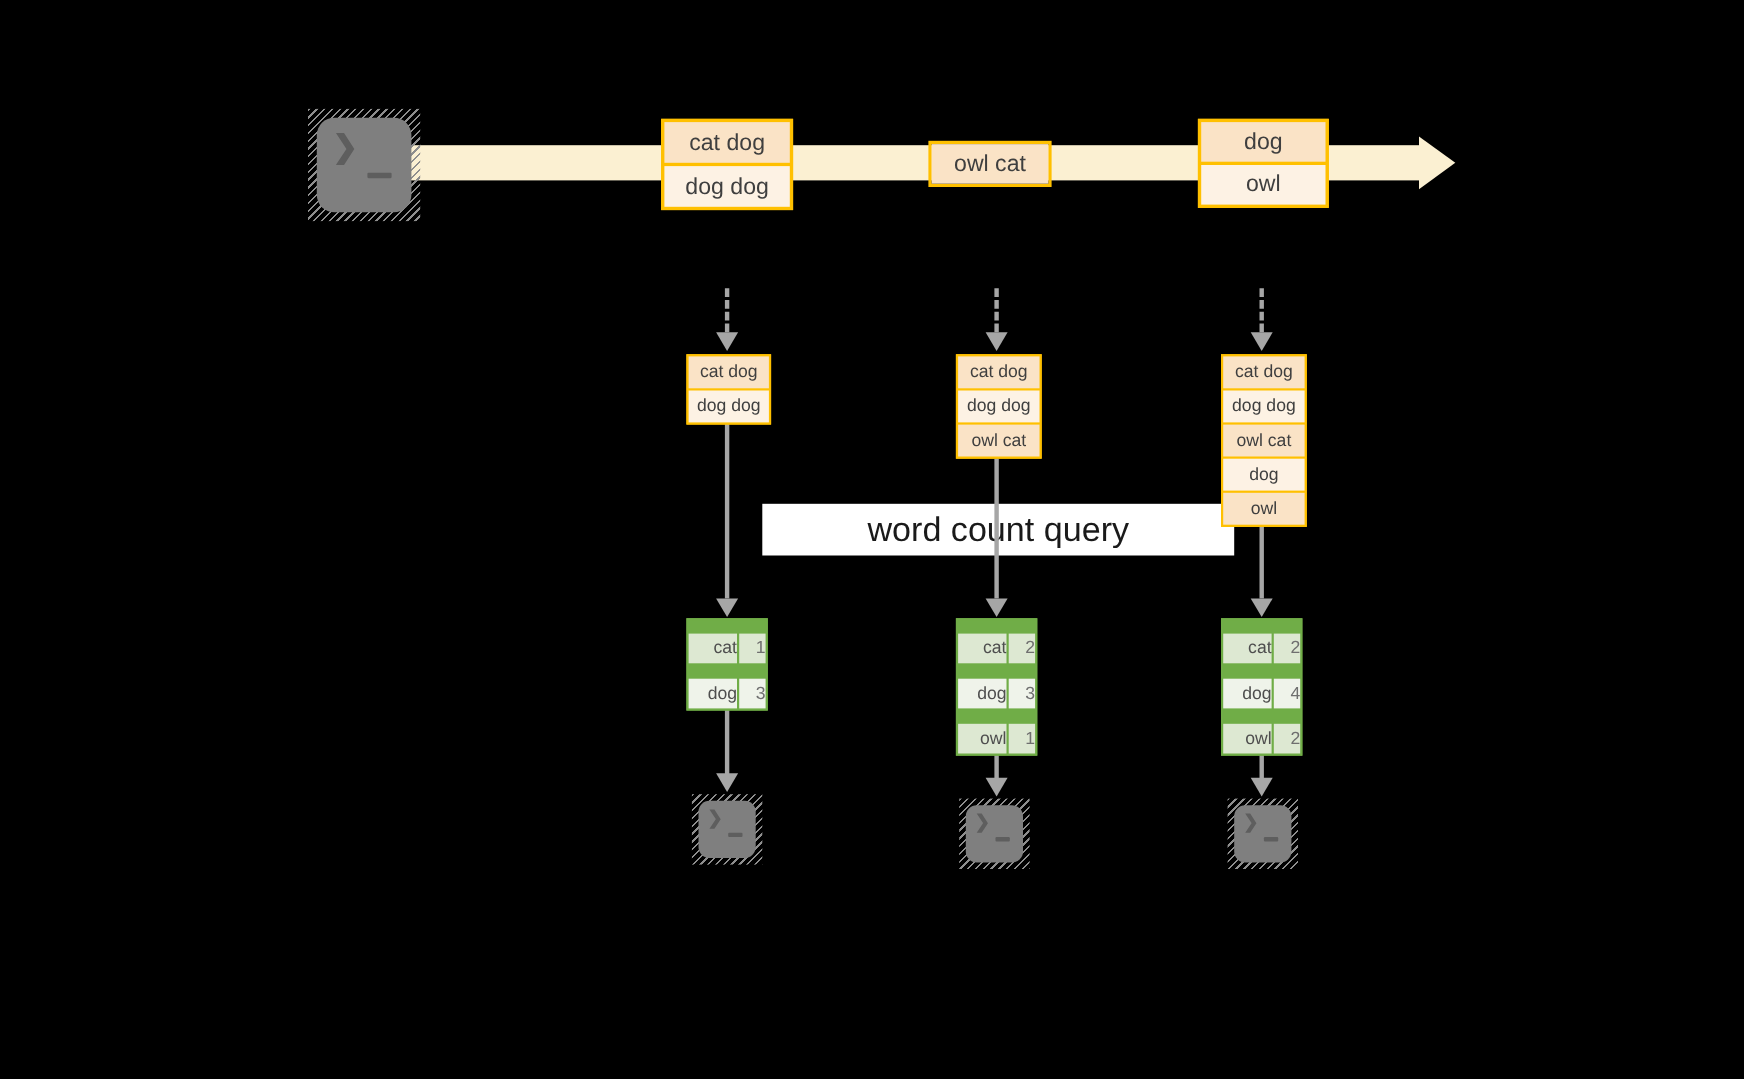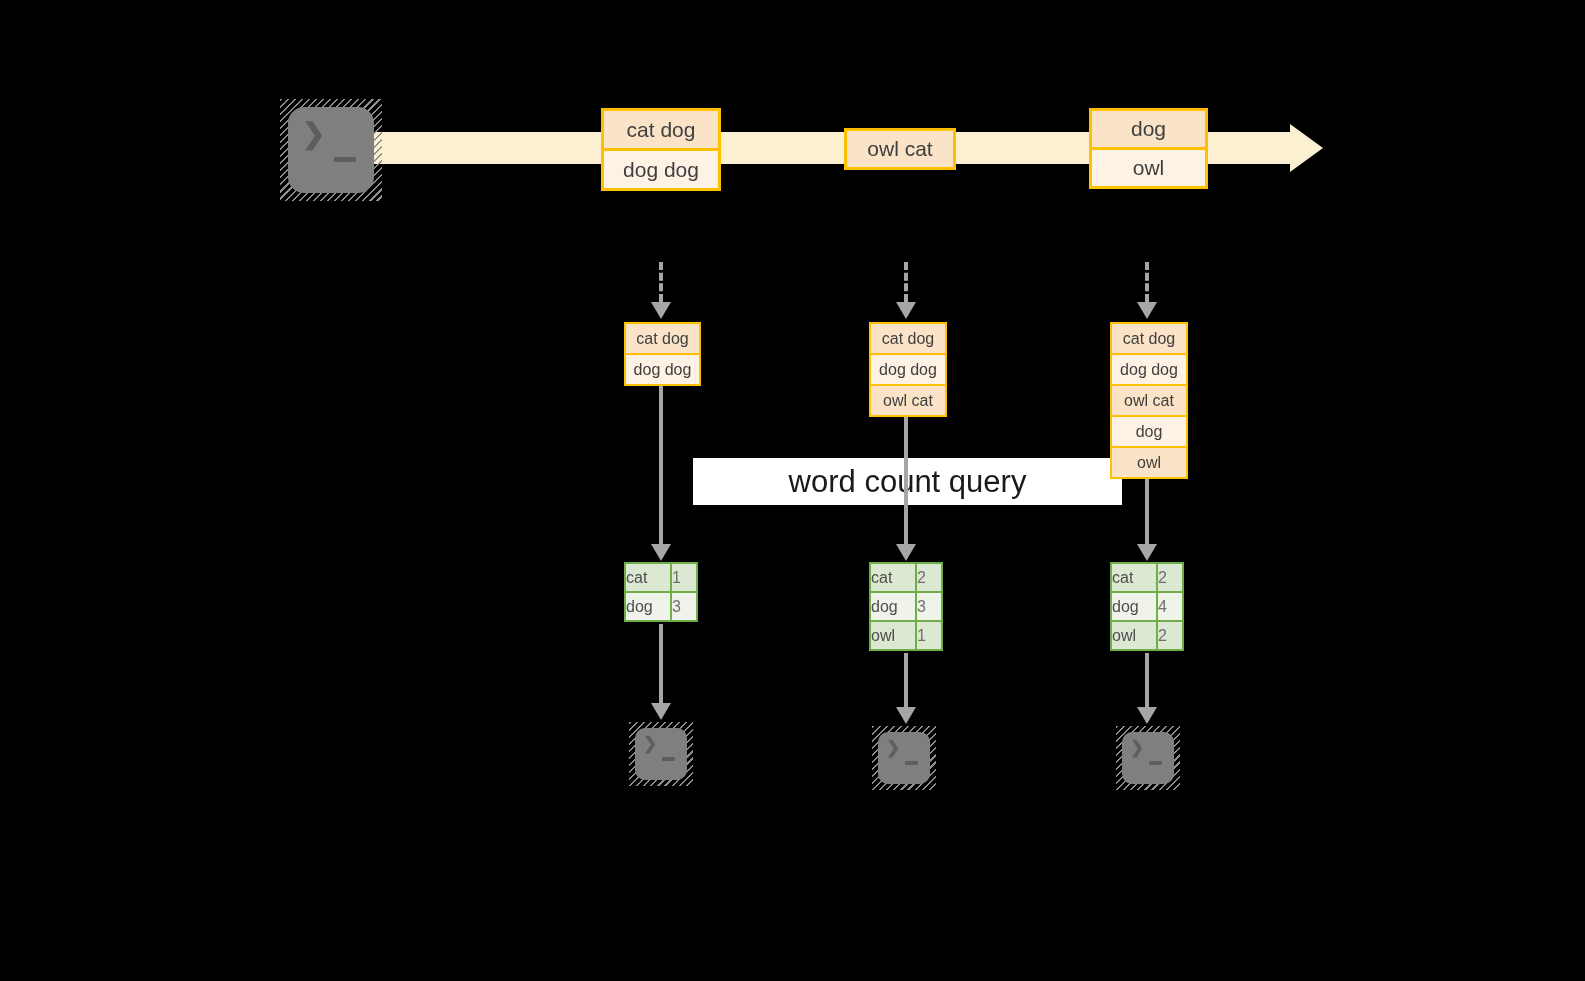--- a/index.html
+++ b/index.html
@@ -39,22 +39,22 @@
   .ostack1 { left:624px; top:322px; width:73px; }
   .ostack2 { left:869px; top:322px; width:74px; }
   .ostack3 { left:1110px; top:322px; width:74px; }
   
   .banner { position:absolute; left:693px; top:458px; width:429px; height:47px;
             background:#FFFFFF; z-index:3; text-align:center; line-height:47px;
             font-size:31px; color:#1a1a1a; }
   
   .gtable { position:absolute; background:#70AD47; border:2px solid #70AD47; z-index:5;
             display:grid; grid-template-columns:44px 24px; gap:2px; }
-  .gcell { background:#DDE8D2; height:27px; line-height:27px; text-align:left;
-           font-size:16px; color:#4e4e4e; }
+  .gcell { background:#DDE8D2; height:27px; line-height:27px; text-align:right;
+           font-size:16px; color:#4e4e4e;margin-top:12px; }
   .gcell.num { color:#6f6f6f; }
   .gtable .gcell:nth-child(4n+3), .gtable .gcell:nth-child(4n+4) { background:#EFF3EA; }
   .gtable1 { left:624px; top:562px; }
   .gtable2 { left:869px; top:562px; }
   .gtable3 { left:1110px; top:562px; }
   
   .terminal { position:absolute; z-index:5;
       background:repeating-linear-gradient(135deg, #8e8e8e 0 1.5px, transparent 1.5px 5px); }
   .term-body { position:absolute; background:#7F7F7F; }
   .terminal.src { left:280px; top:99px; width:102px; height:102px; }

